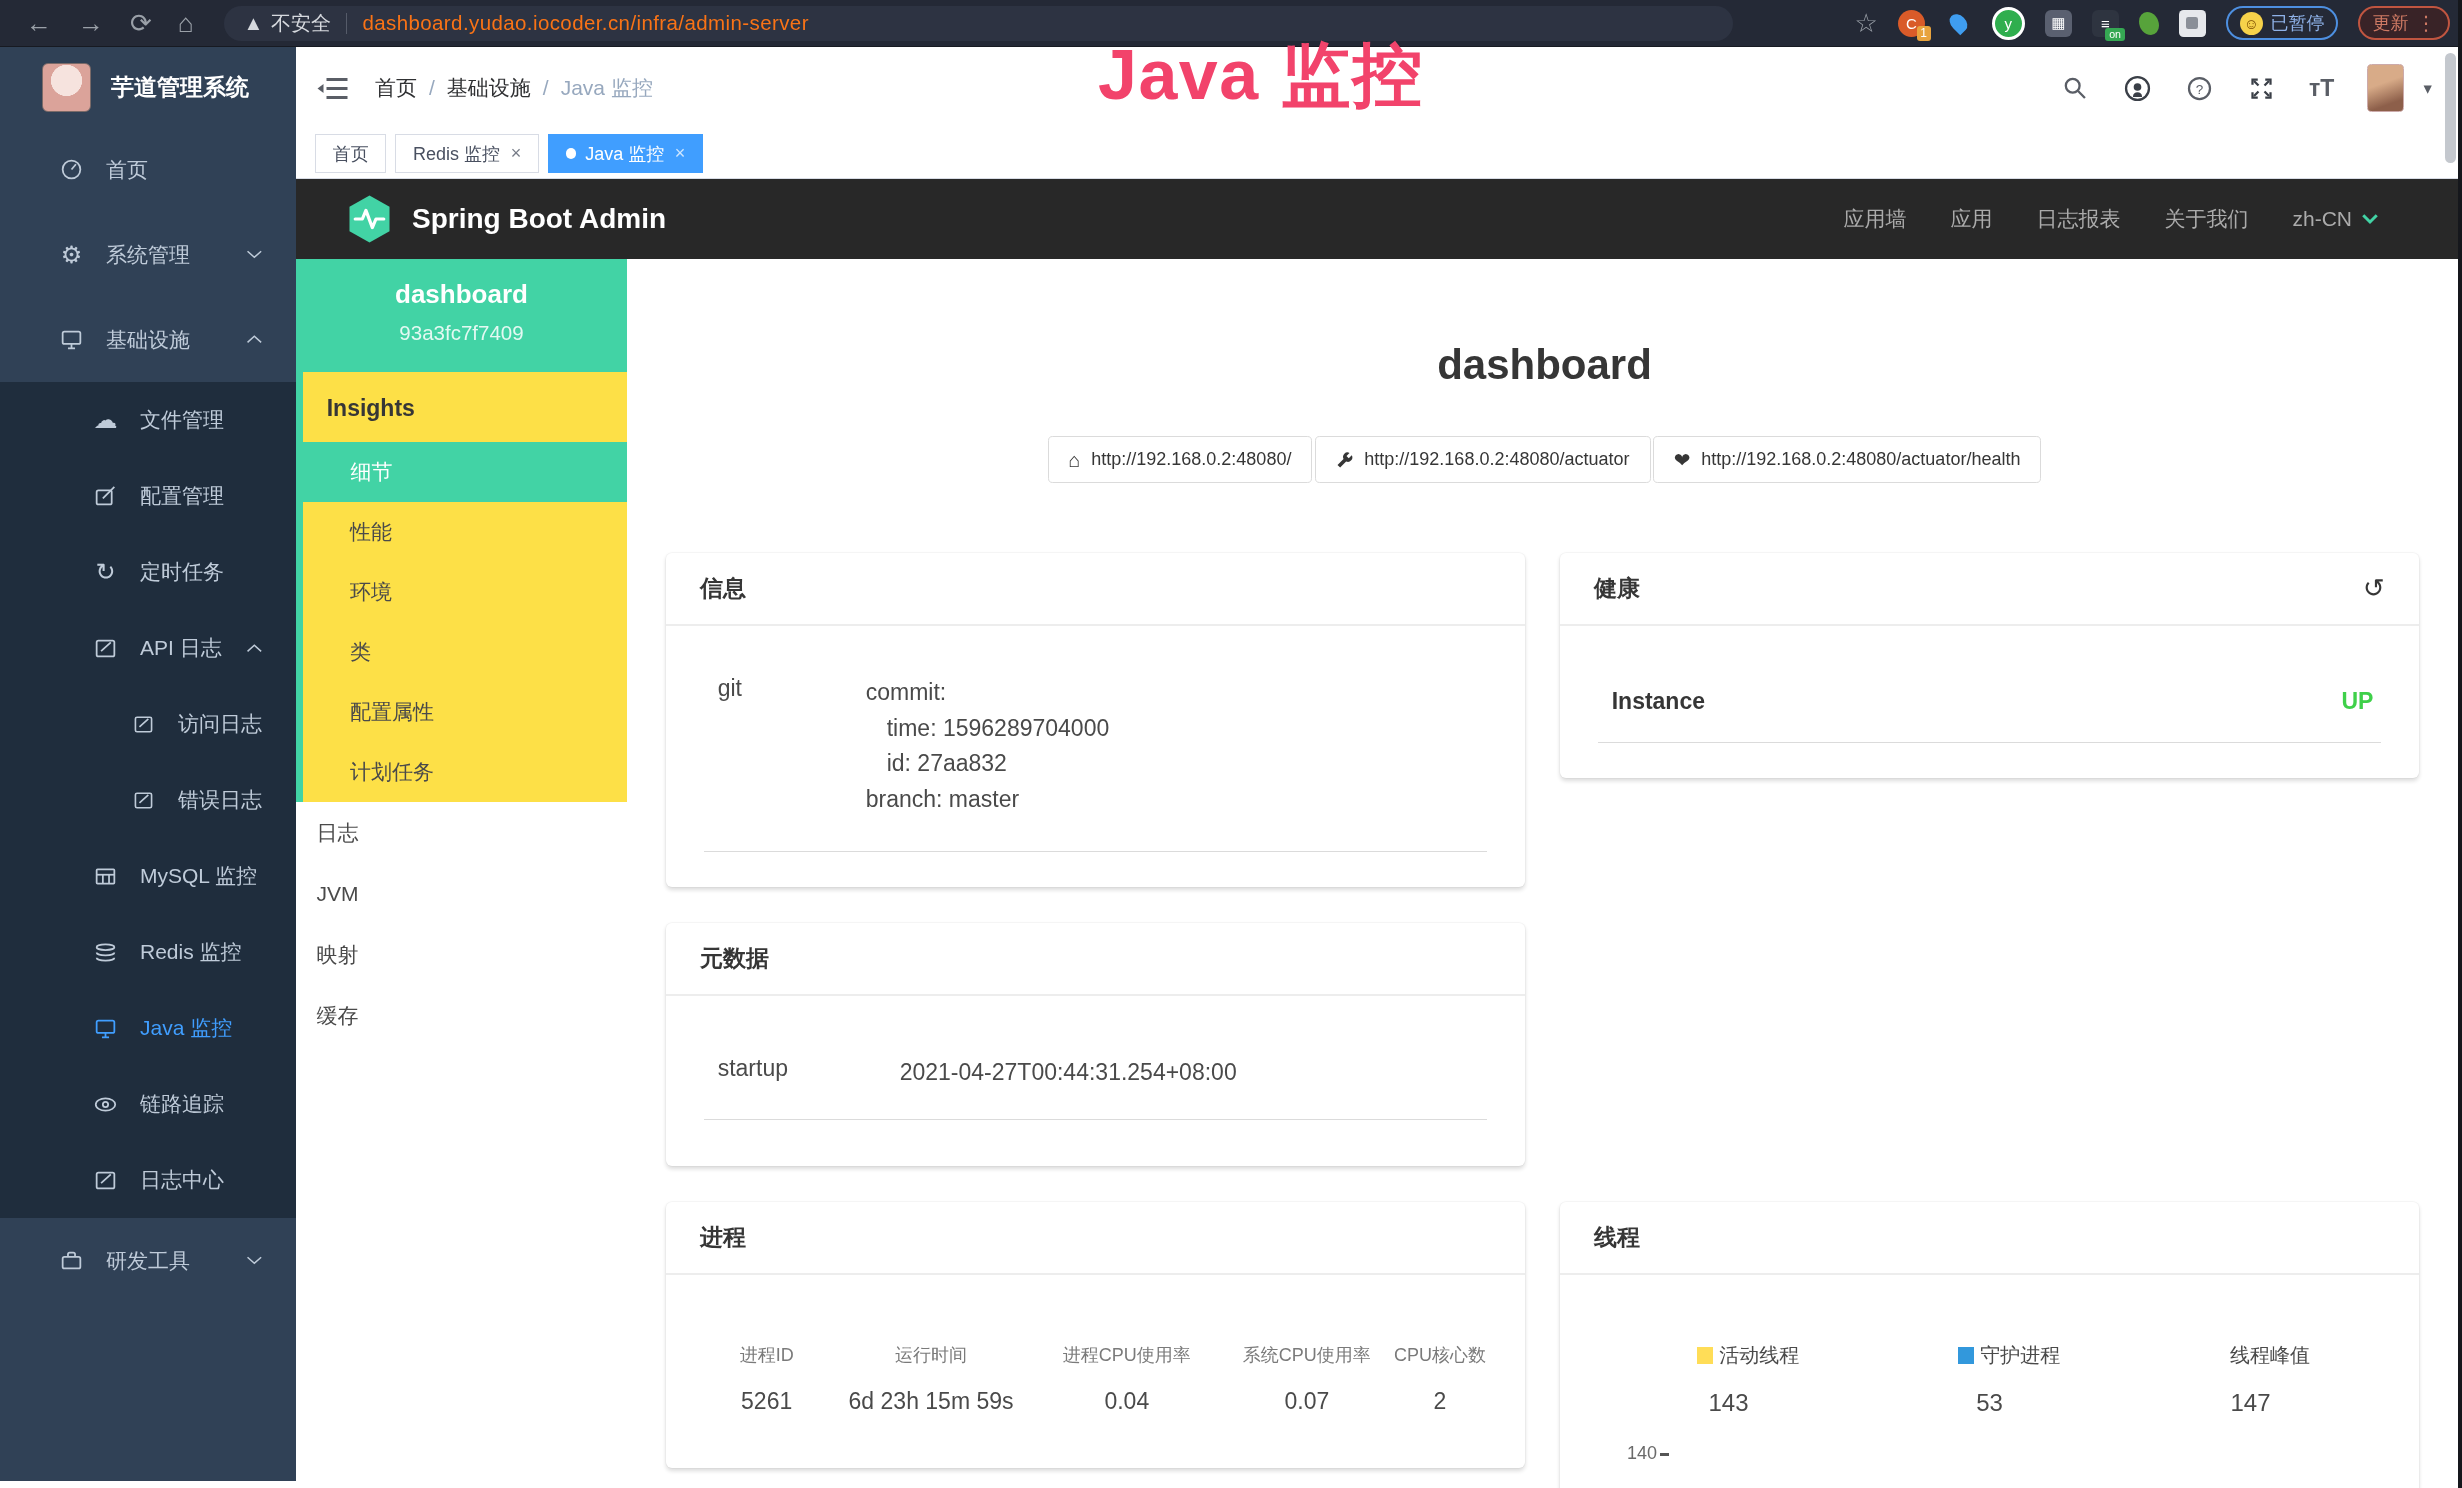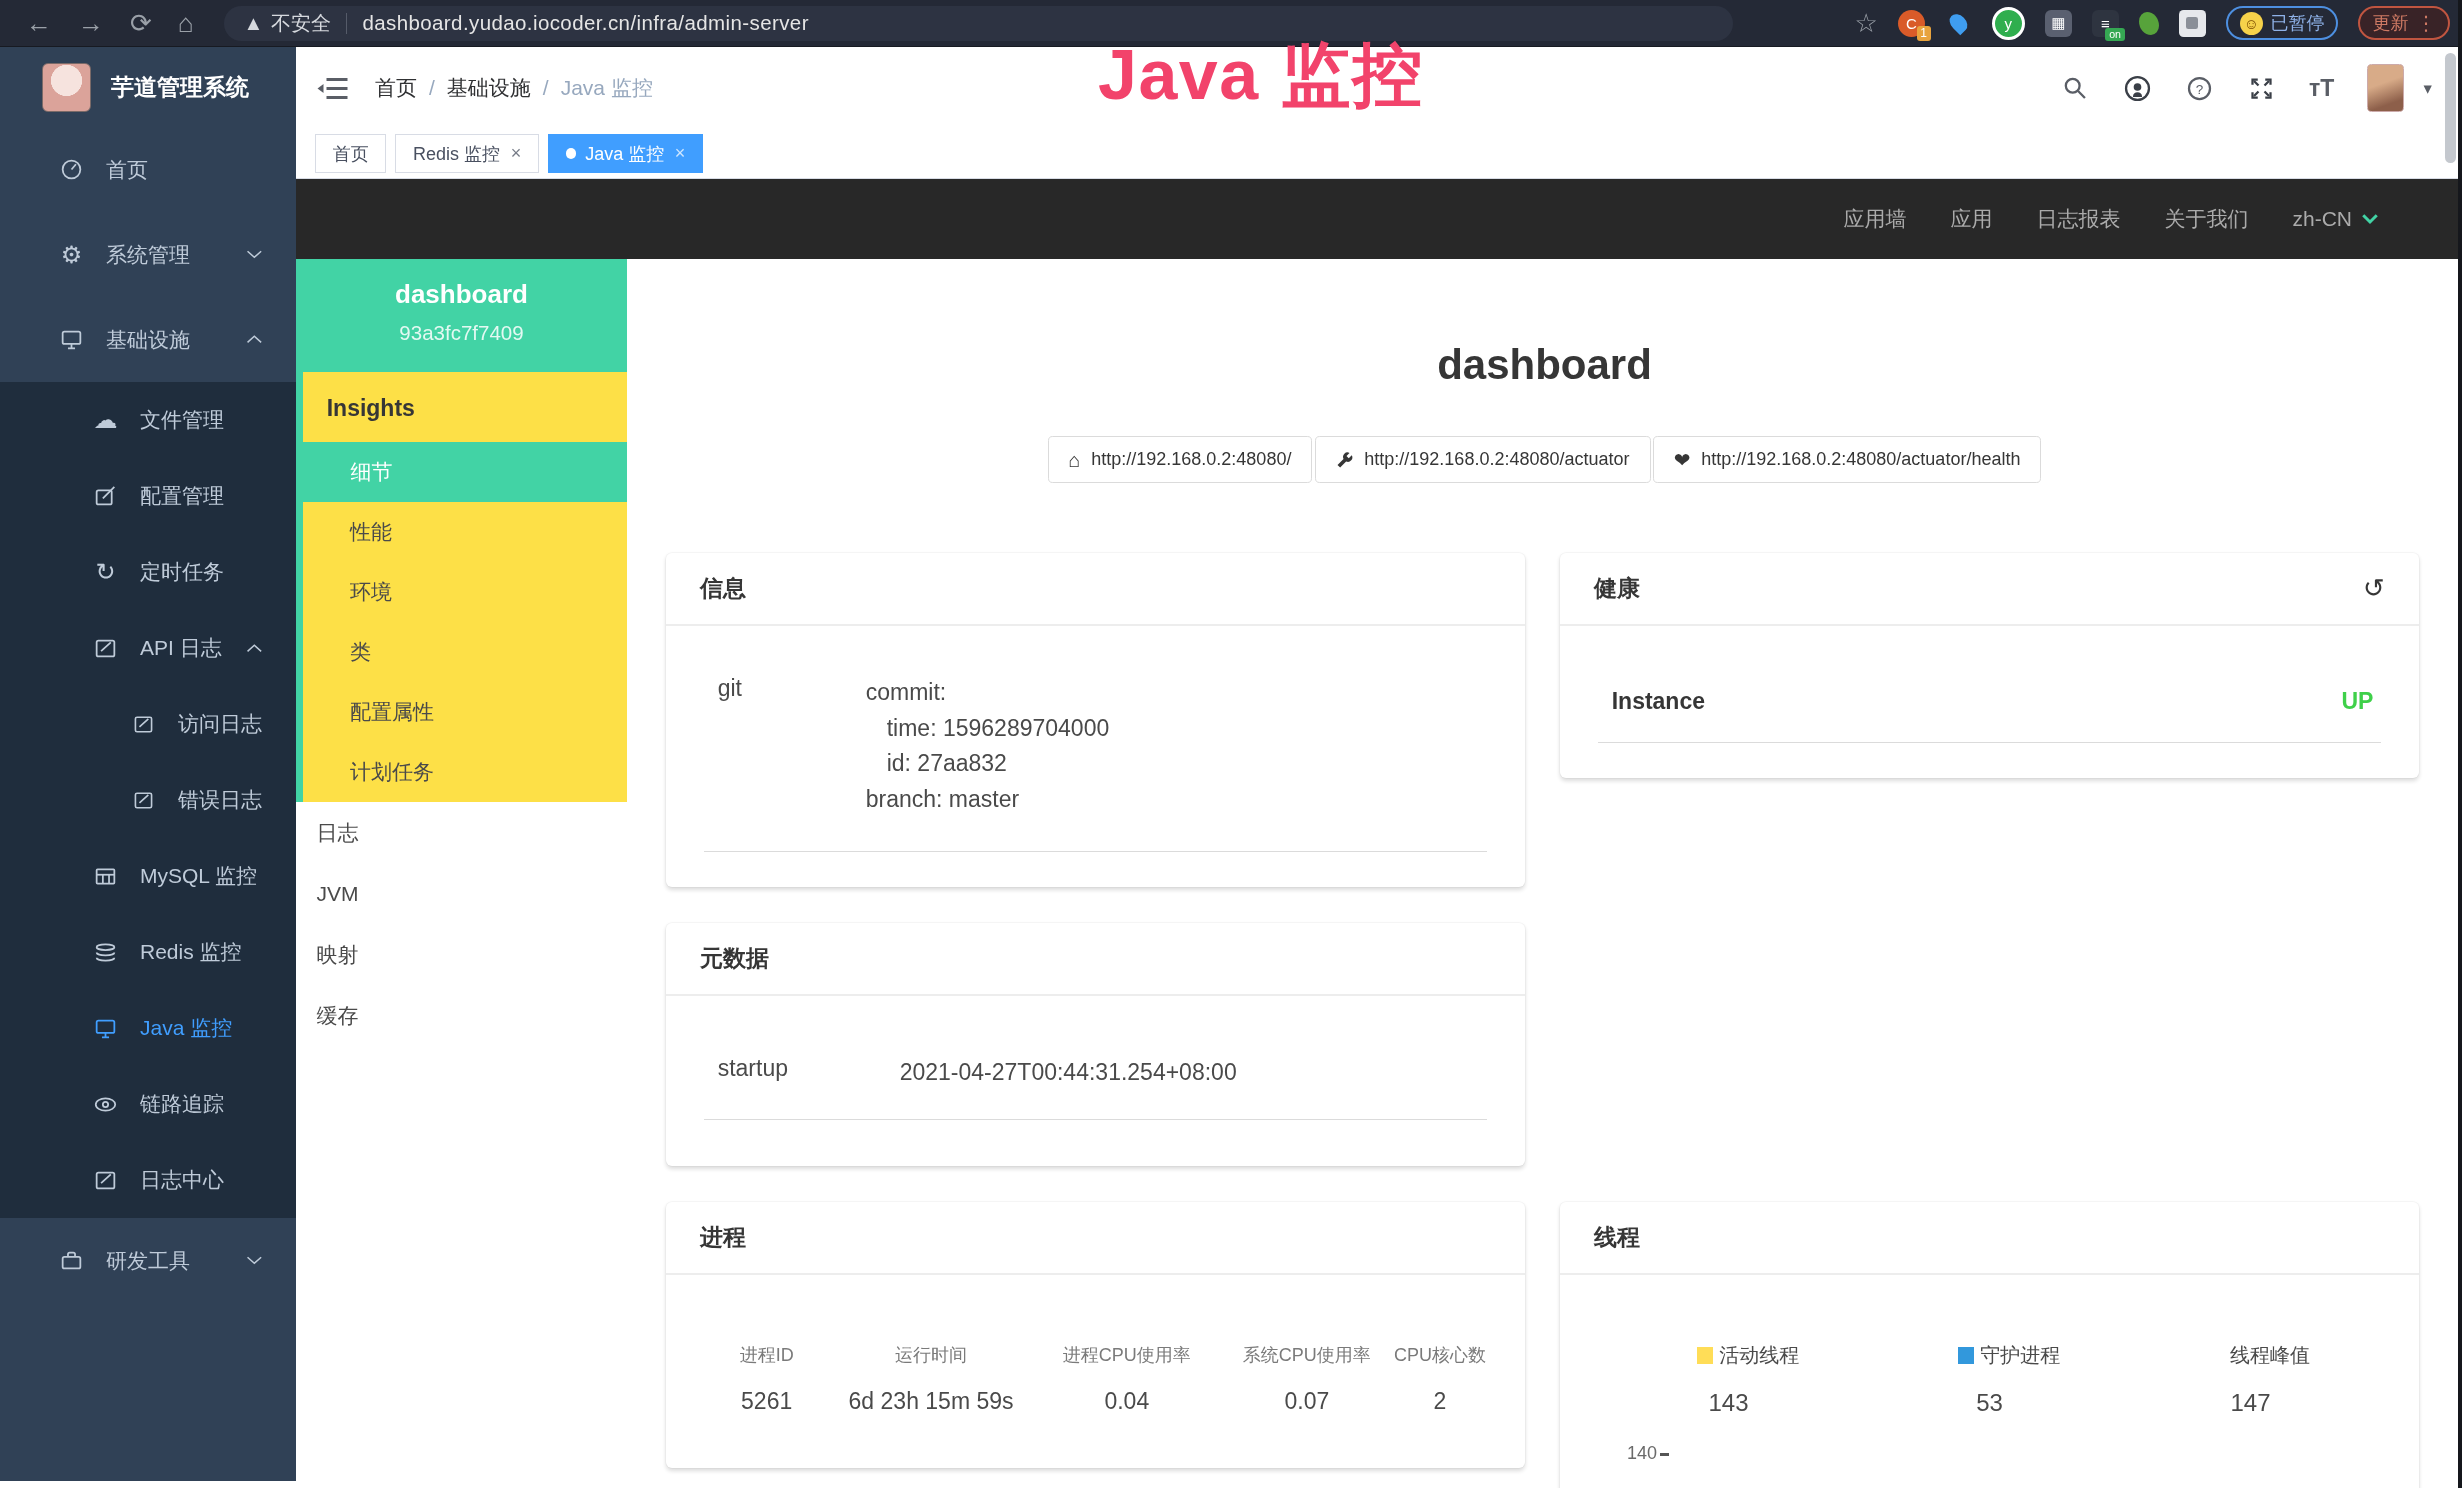--- a/index.html
+++ b/index.html
@@ -5,21 +5,21 @@
   html,body{margin:0;padding:0;}
   body{width:2462px;height:1489px;overflow:hidden;font-family:"Liberation Sans",sans-serif;background:#fff;}
   #screen{position:relative;width:2462px;height:1489px;overflow:hidden;background:#fff;}
 
   
   .browser-bar{position:absolute;top:0;left:0;width:100%;height:47px;background:#242936;display:flex;align-items:center;color:#b9bec7;border-bottom:1.5px solid #171a22;box-sizing:border-box;z-index:40;}
   .nav-ico{font-size:26px;margin-left:26px;color:#9aa0a8;line-height:47px;}
   .omnibox{height:35px;background:#2d3342;border-radius:17.4px;margin-left:30px;display:flex;align-items:center;padding:0 20px;width:1509px;box-sizing:border-box;}
   .omni-warn{font-size:20px;color:#d6d9de;display:flex;align-items:center;gap:7.6px;}
   .omni-sep{width:1.5px;height:21px;background:#555b69;margin:0 15px;}
-  .omni-url{font-size:20.5px;color:#e5e5e5;letter-spacing:0.4px;}
+  .omni-url{font-size:20.5px;color:#f97316;letter-spacing:0.4px;}
   .browser-right{margin-left:auto;display:flex;align-items:center;gap:20px;margin-right:12px;}
   .ext{width:27px;height:27px;border-radius:6px;position:relative;display:flex;align-items:center;justify-content:center;font-size:15px;color:#fff;}
   .badge{position:absolute;right:-6px;bottom:-4.6px;background:#e8a33d;color:#fff;font-size:12px;border-radius:3px;padding:0.8px 3.8px;}
   .badge.on{background:#35a853;font-size:10.6px;}
   .pill{display:flex;align-items:center;gap:7.6px;border-radius:20px;padding:3px 12px;font-size:18px;}
   .pill.paused{border:2.3px solid #4d8fe0;color:#8fb2e8;}
   .pill.update{border:2.3px solid #c05540;color:#cf7a64;background:#392327;}
   .dots{color:#cf7a64;font-size:20px;letter-spacing:0;}
 
   
@@ -380,20 +380,29 @@
         </span>
       <span class="tab active">
           <span class="dot"></span>
           <span>Java 监控</span>
           <span class="x">×</span>
         </span>
     </div>
   </div>
 
   <div class="sba-bar">
+    <span class="sba-brand">
+      <span>
+          <svg width="49" height="50" viewBox="0 0 66 70">
+            <polygon points="33,2 61,18 61,52 33,68 5,52 5,18" fill="#42d3a5"></polygon>
+            <polyline points="13,35 23,35 28,23 37,47 42,35 53,35" fill="none" stroke="#fff" stroke-width="4.5" stroke-linecap="round" stroke-linejoin="round"></polyline>
+          </svg>
+        </span>
+      <span class="brand-text">Spring Boot Admin</span>
+    </span>
     <span class="sba-nav">
       <span>应用墙</span>
       <span>应用</span>
       <span>日志报表</span>
       <span>关于我们</span>
       <span class="lang">
         <span>zh-CN</span>
         <span>
             <svg width="18" height="12" viewBox="0 0 24 16" fill="none" stroke="#42d3a5" stroke-width="4">
               <polyline points="3,3 12,12 21,3"></polyline>

